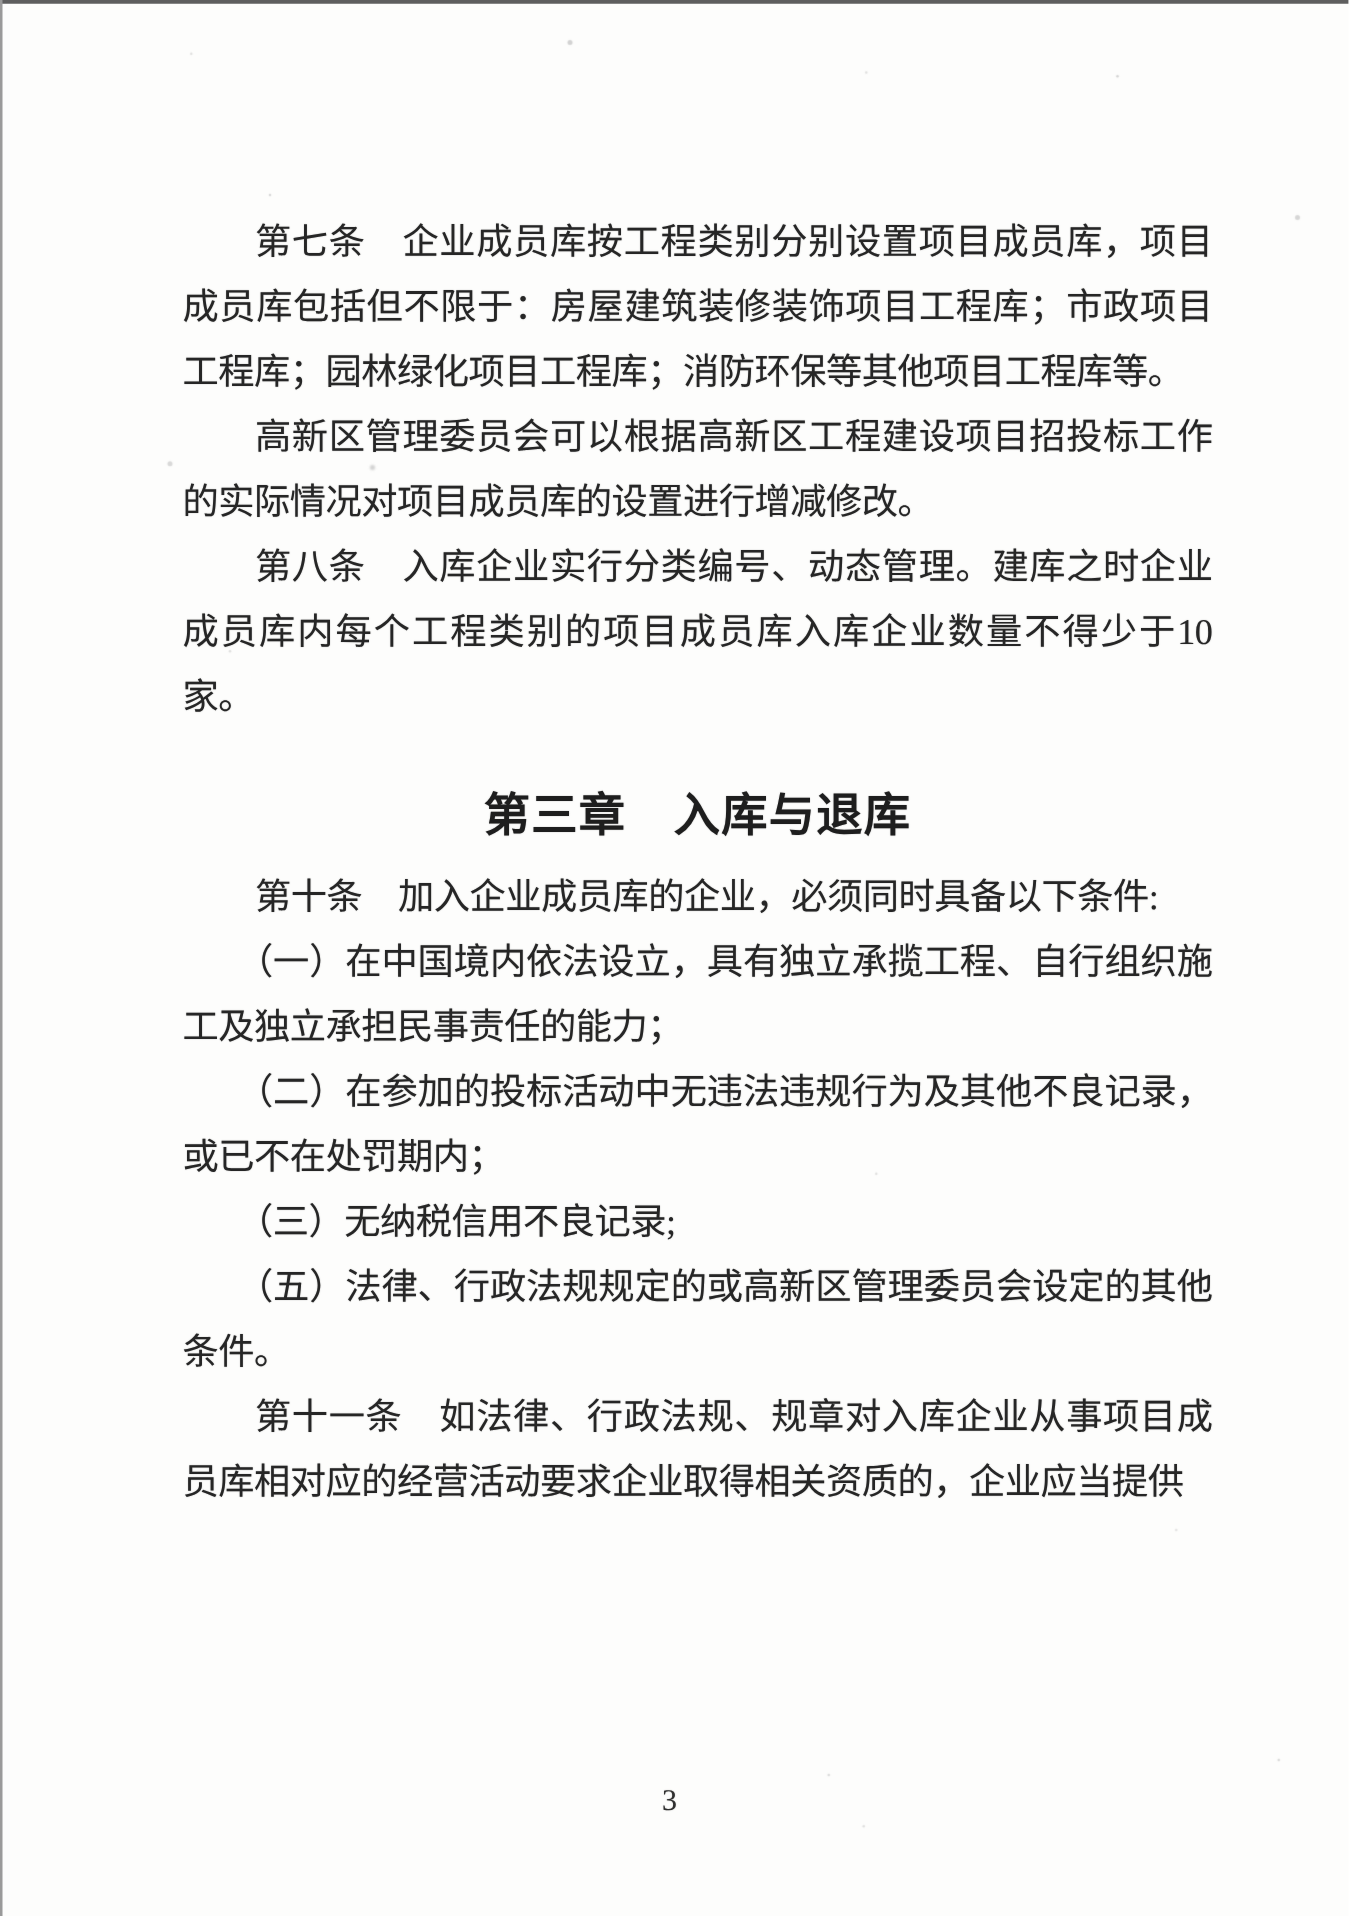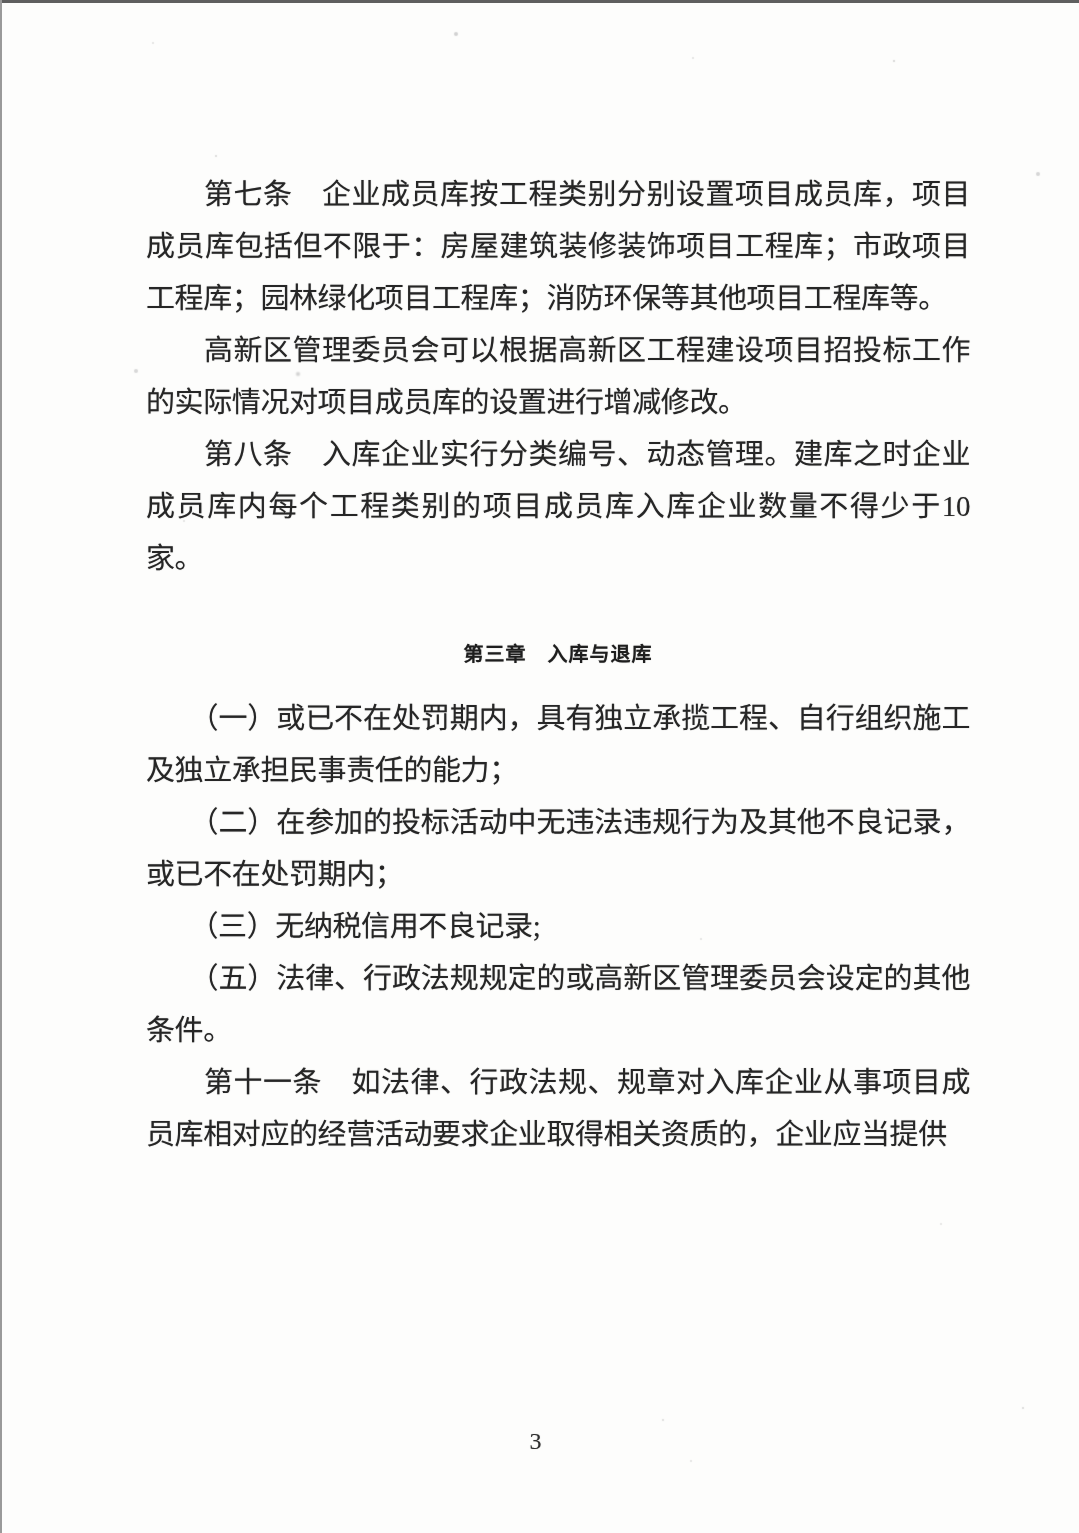--- a/index.html
+++ b/index.html
@@ -57,21 +57,21 @@
     letter-spacing: -0.4px;
     text-align: justify;
     text-shadow: 0 0 1px rgba(55,55,55,0.45);
   }
   .content p.body { text-indent: 2em; }
   .content p.item { text-indent: 1.5em; }
   .content h2.chapter-heading {
     text-align: center;
     text-indent: 0;
     font-weight: bold;
-    font-size: 20px;
+    font-size: 37px;
     line-height: 52px;
     margin-top: 44px;
     margin-bottom: 12px;
     letter-spacing: 1px;
     color: #1e1e1e;
   }
   .page-footer {
     position: absolute;
     top: 1428px; left: 0;
     width: 100%;
@@ -92,21 +92,22 @@
   <div class="scan-edge-top"></div>
   <div class="scan-edge-left"></div>
   <div class="scan-specks"></div>
 
   <main class="content">
 
   <p class="body">第七条　企业成员库按工程类别分别设置项目成员库，项目成员库包括但不限于：房屋建筑装修装饰项目工程库；市政项目工程库；园林绿化项目工程库；消防环保等其他项目工程库等。</p>
       <p class="body">高新区管理委员会可以根据高新区工程建设项目招投标工作的实际情况对项目成员库的设置进行增减修改。</p>
       <p class="body">第八条　入库企业实行分类编号、动态管理。建库之时企业成员库内每个工程类别的项目成员库入库企业数量不得少于10家。</p>
       <h2 class="chapter-heading">第三章　入库与退库</h2>
-      <p class="item">（一）或已不在处罚期内，具有独立承揽工程、自行组织施工及独立承担民事责任的能力；</p>
+      <p class="body">第十条　加入企业成员库的企业，必须同时具备以下条件:</p>
+      <p class="item">（一）在中国境内依法设立，具有独立承揽工程、自行组织施工及独立承担民事责任的能力；</p>
       <p class="item">（二）在参加的投标活动中无违法违规行为及其他不良记录，或已不在处罚期内；</p>
       <p class="item">（三）无纳税信用不良记录;</p>
       <p class="item">（五）法律、行政法规规定的或高新区管理委员会设定的其他条件。</p>
       <p class="body">第十一条　如法律、行政法规、规章对入库企业从事项目成员库相对应的经营活动要求企业取得相关资质的，企业应当提供</p>
     </main>
 
   <footer class="page-footer">
     <span class="page-number">3</span>
   </footer>
 </div>

